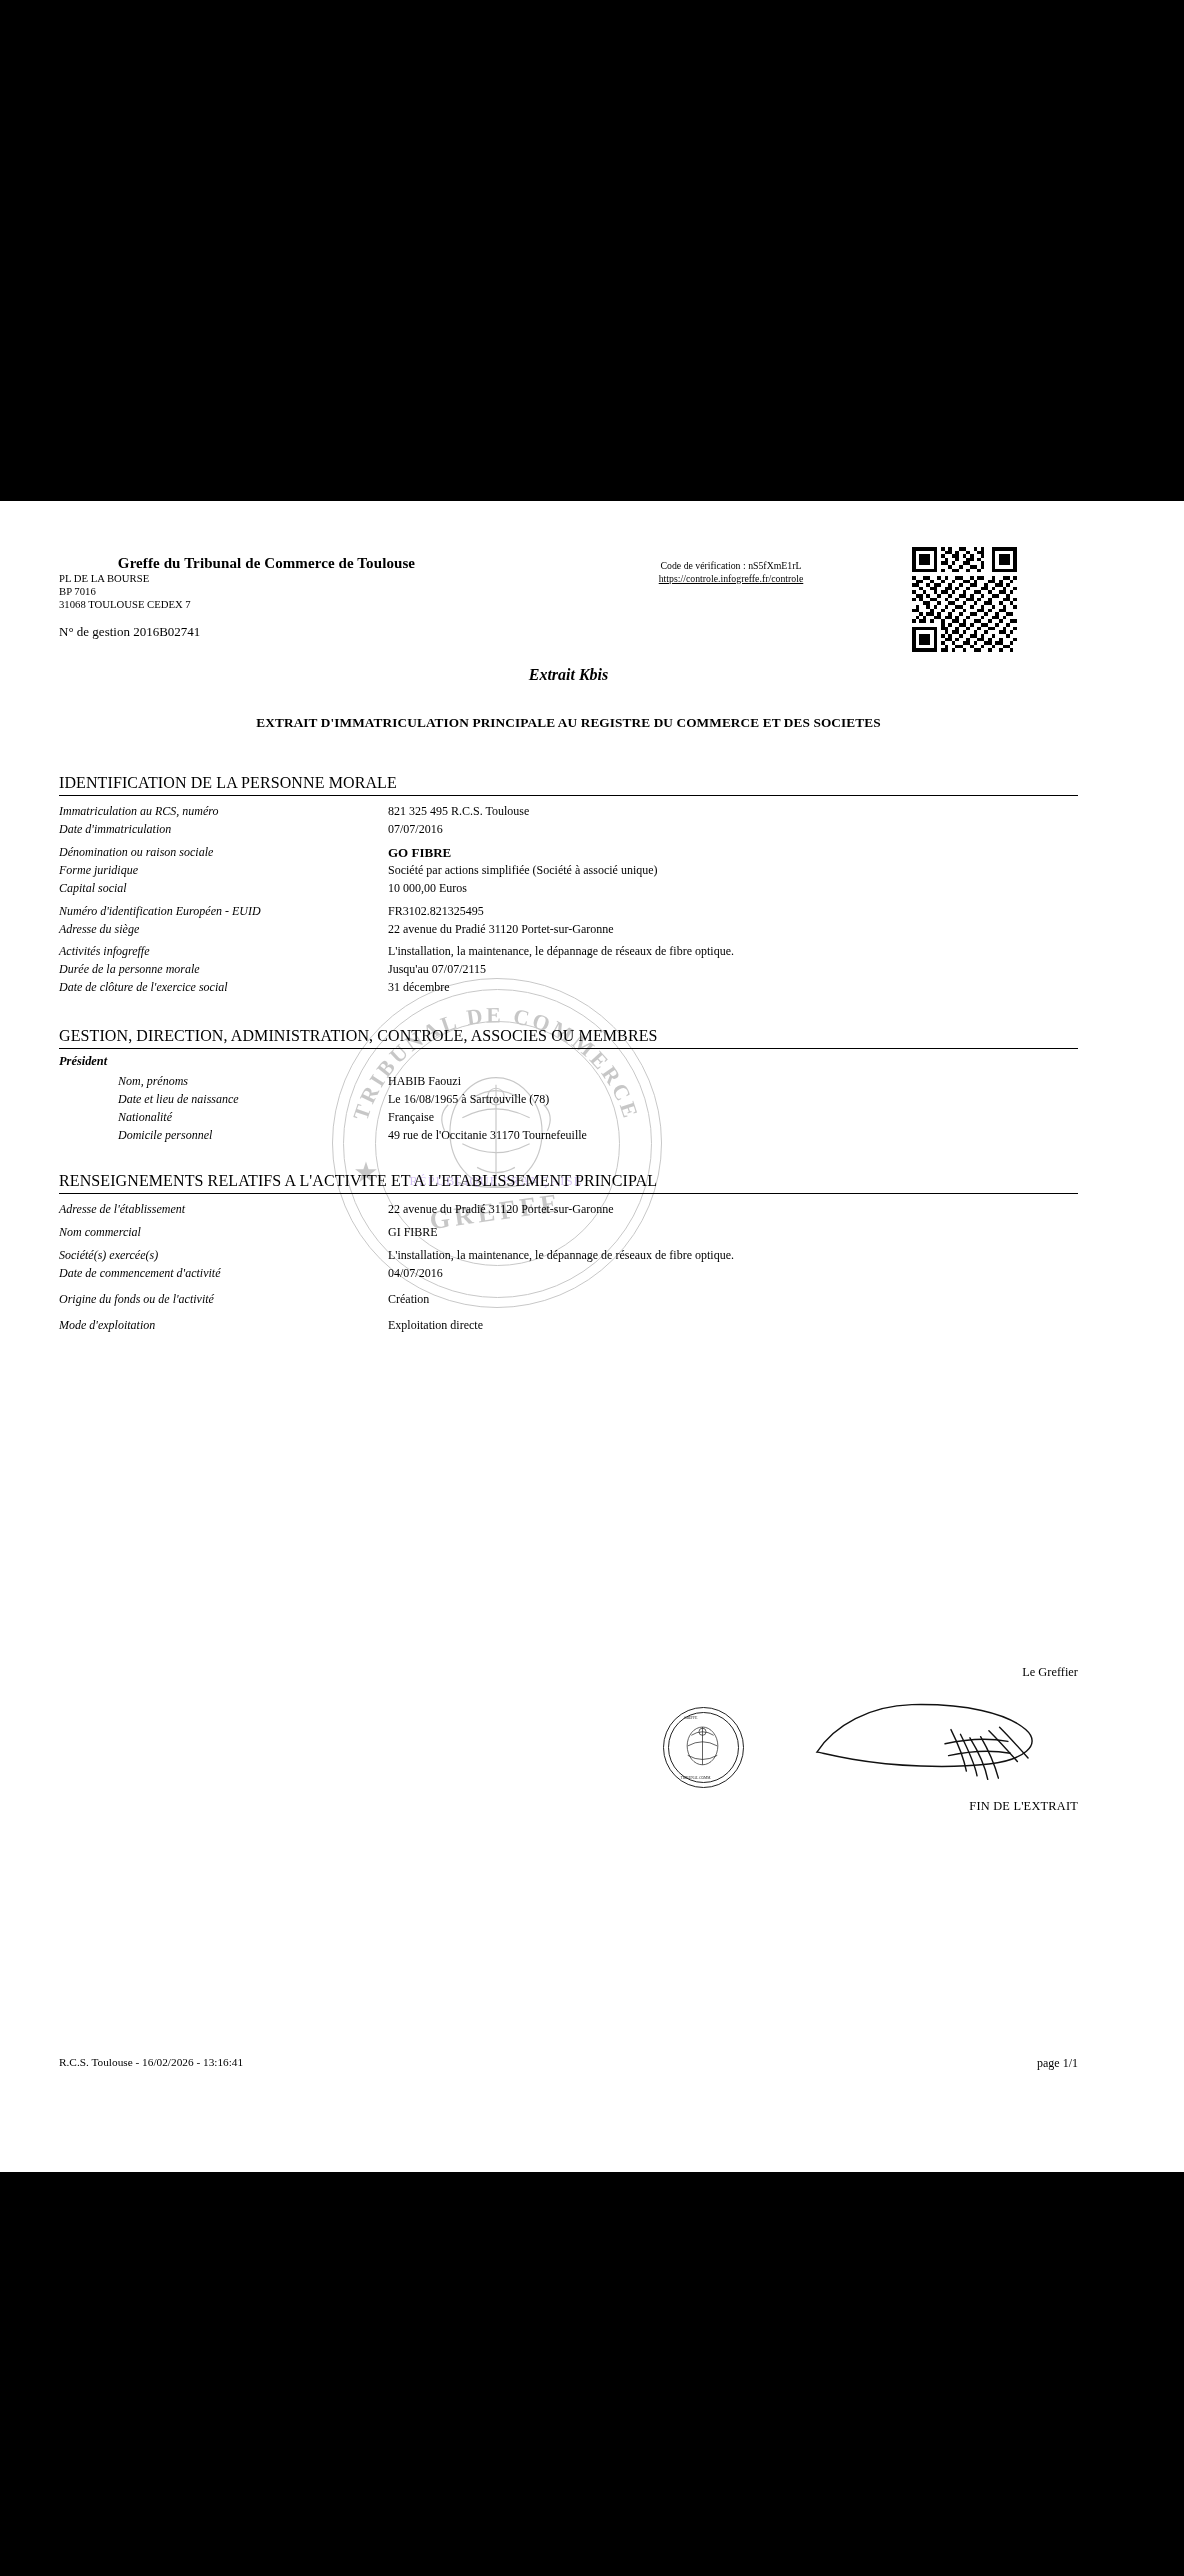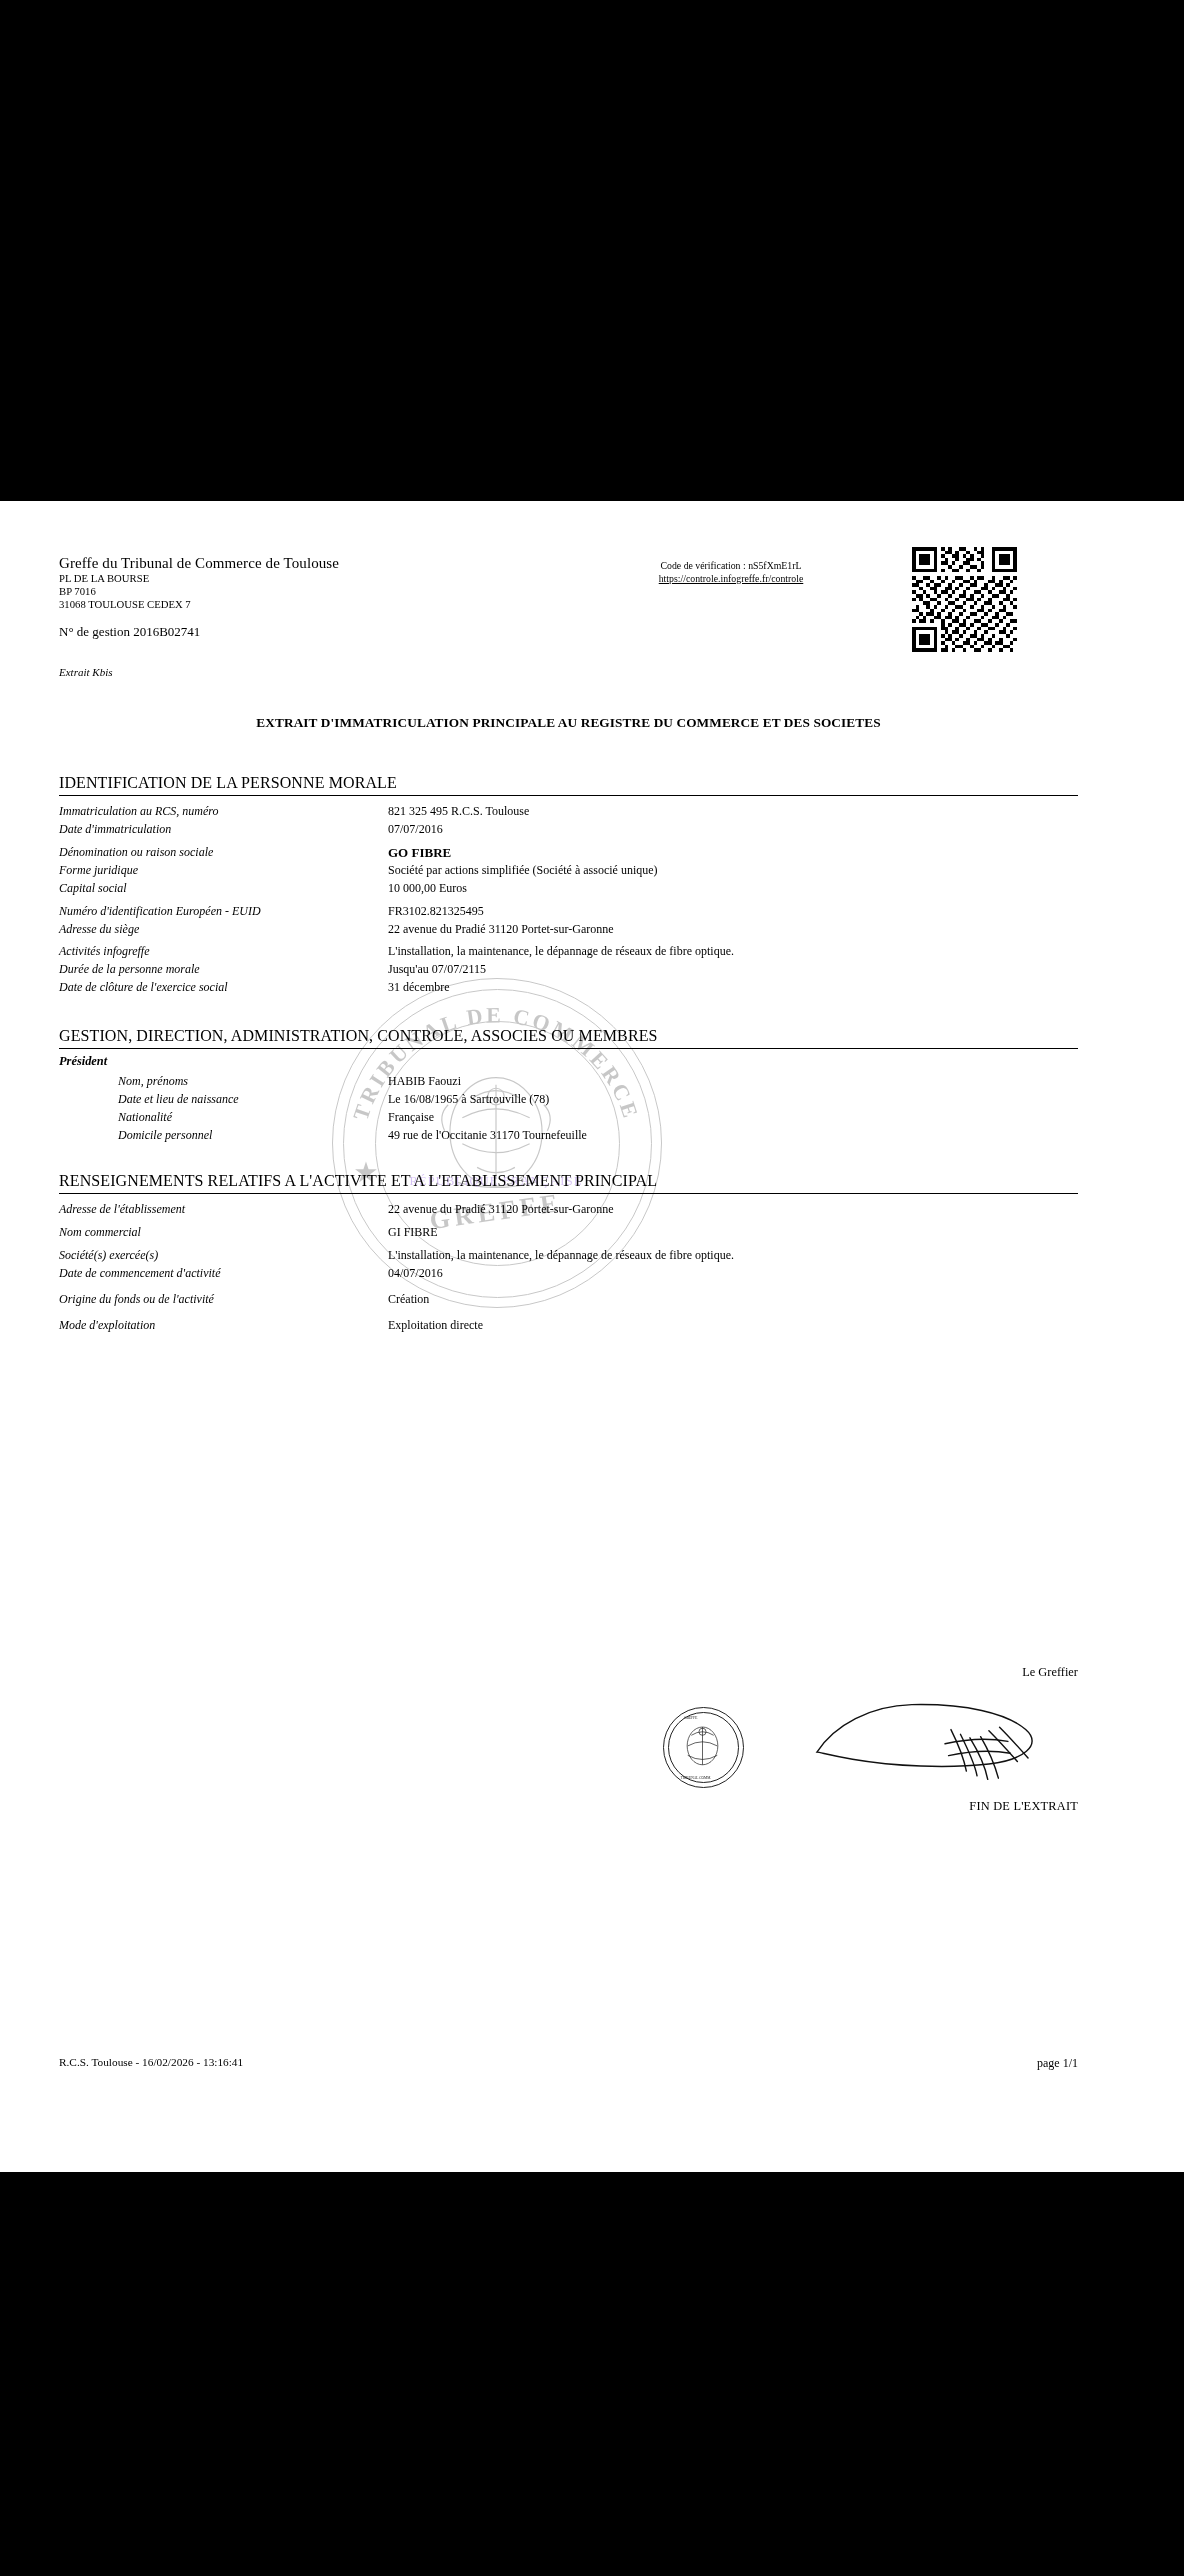--- a/index.html
+++ b/index.html
@@ -31,24 +31,25 @@
   }
 
   
   .hdr-left {
     position: absolute;
     left: 0;
     top: 36px;
     width: 415px;
   }
   .greffe-title {
-    font-weight: normal;
+    font-weight: bold;
     font-size: 15px;
     letter-spacing: 0.1px;
     line-height: 1.15;
+    text-align: center;
   }
   .addr {
     font-size: 10.7px;
     line-height: 1.22;
   }
   .gestion {
     position: absolute;
     left: 0;
     top: 105px;
     font-size: 13px;
@@ -73,23 +74,24 @@
     width: 105px;
     height: 105px;
   }
   .qr svg { display: block; }
 
   .extrait-kbis {
     position: absolute;
     left: 0;
     top: 147px;
     width: 1019px;
-    font-weight: normal;
+    text-align: center;
+    font-weight: bold;
     font-style: italic;
-    font-size: 11px;
+    font-size: 16px;
   }
   .main-title {
     position: absolute;
     left: 0;
     top: 196px;
     width: 1019px;
     text-align: center;
     font-weight: bold;
     font-size: 13.3px;
     letter-spacing: 0.1px;

